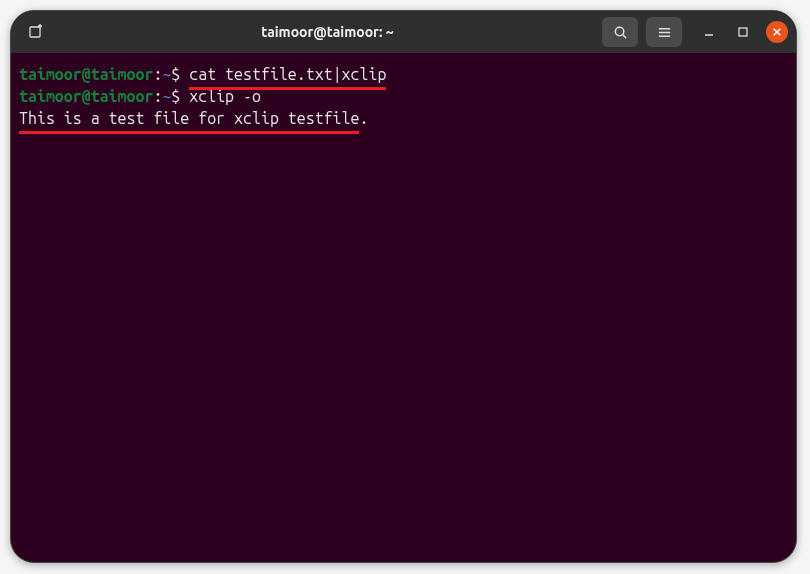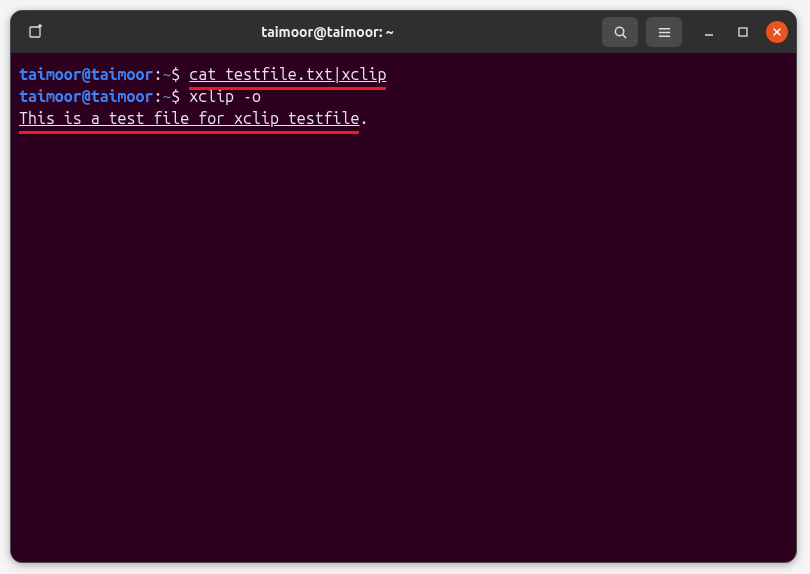--- a/index.html
+++ b/index.html
@@ -9,21 +9,21 @@
     }
     body {
       background: #f5f5f5;
       font-family: "Ubuntu Mono", "DejaVu Sans Mono", monospace;
     }
     .window {
       width: 787px;
       height: 553px;
       margin: 10px;
       background: #2c001e;
-      border-radius: 12px;
+      border-radius: 24px;
       overflow: hidden;
       border: 1px solid #4a4a4a;
       box-shadow: 0 2px 8px rgba(0,0,0,0.3);
     }
     .titlebar {
       height: 42px;
       background: #2f2f2f;
       display: flex;
       align-items: center;
       padding: 0 8px;
@@ -96,33 +96,32 @@
     .terminal-body {
       padding: 10px 8px;
       font-size: 16px;
       line-height: 22px;
       font-family: "Ubuntu Mono", "DejaVu Sans Mono", monospace;
     }
     .line {
       white-space: pre;
     }
     .user-host {
-      color: #3b82f6;
+      color: #15803d;
       font-weight: bold;
     }
     .colon, .tilde, .dollar, .command, .output {
       color: #e6e6e6;
     }
     .tilde {
       color: #6a8fd6;
     }
     .underlined {
       position: relative;
       display: inline-block;
-      text-decoration: underline;
     }
     .underlined::after {
       content: "";
       position: absolute;
       left: 0;
       right: 0;
       bottom: -5px;
       height: 3px;
       background: #ed1c24;
     }

